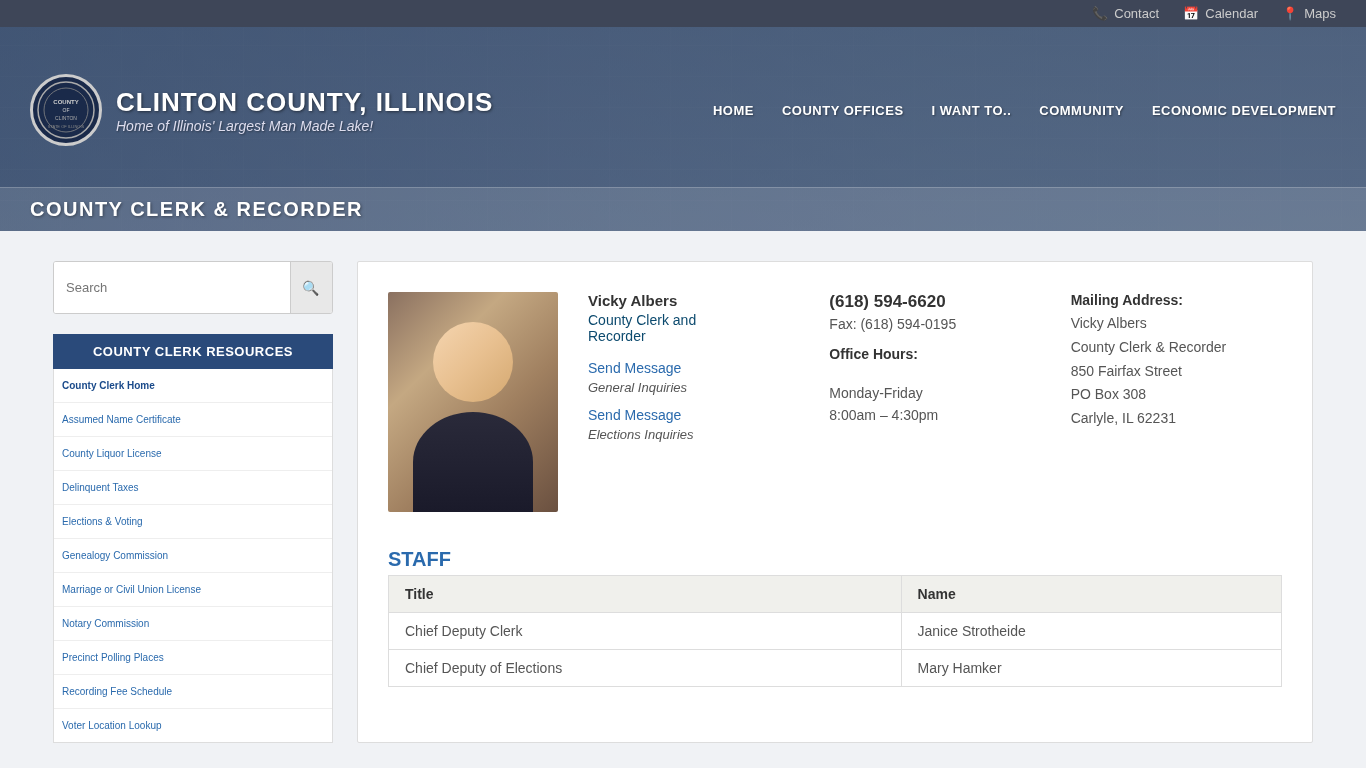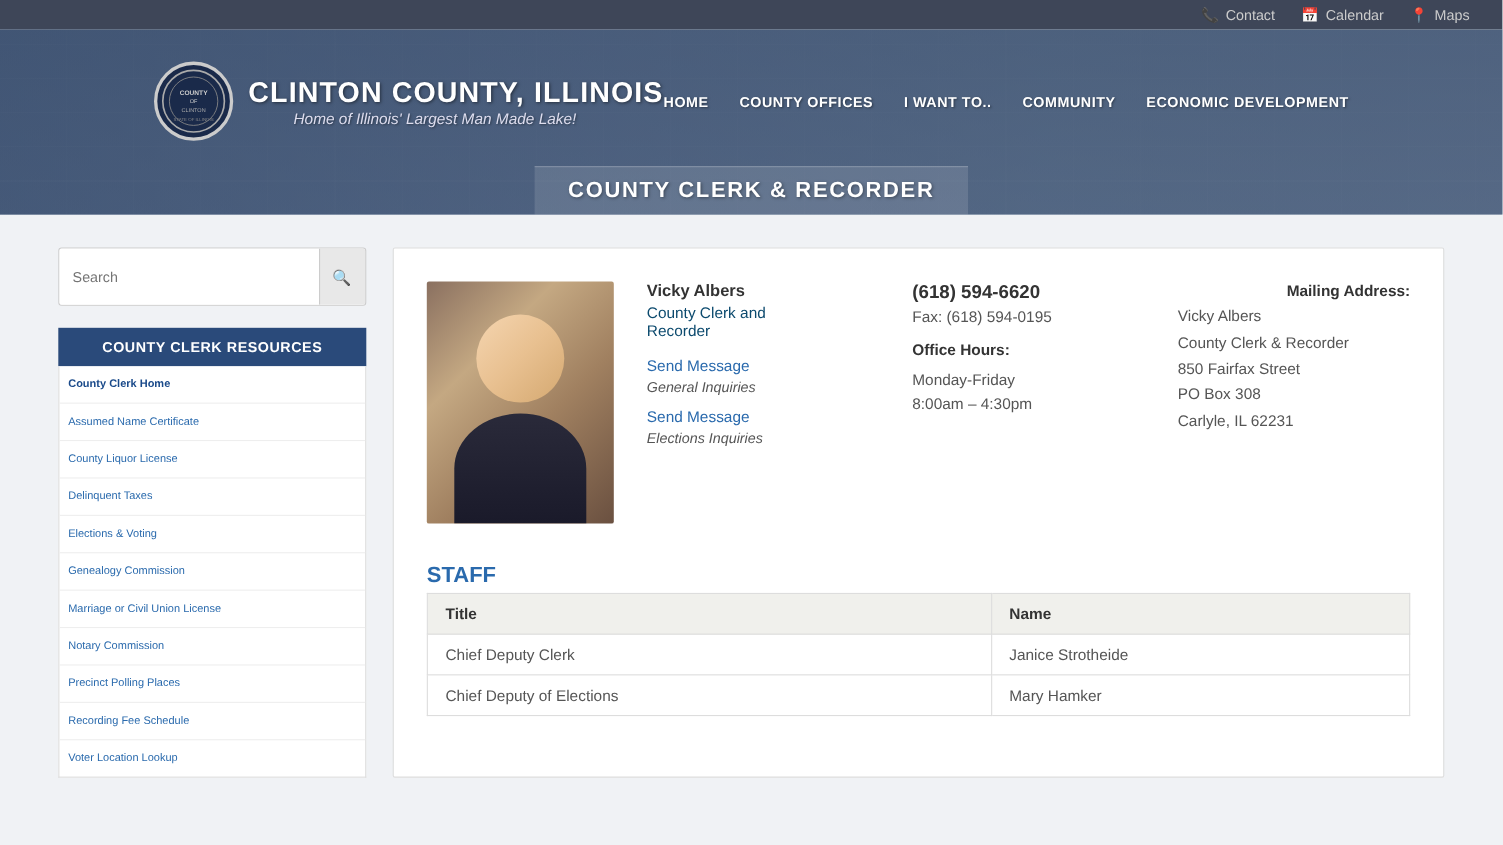--- a/index.html
+++ b/index.html
@@ -24,24 +24,23 @@
       text-decoration: none;
     }
     .top-bar-icon { font-size: 13px; }
 
     
     .header {
       background: linear-gradient(rgba(60,80,120,0.55), rgba(60,80,120,0.55)),
                   linear-gradient(to right, #7a8fa6 0%, #a3b5c8 40%, #b8cdd8 70%, #c5d5e0 100%);
       padding: 0;
       position: relative;
-      height: 168px;
+      height: 204px;
       display: flex;
       flex-direction: column;
-      align-items: center;
     }
     .header-top {
       display: flex;
       align-items: center;
       padding: 16px 30px 10px 30px;
       flex: 1;
     }
     .logo-area {
       display: flex;
       align-items: center;
@@ -55,21 +54,21 @@
       background: #1a2a4a;
       display: flex;
       align-items: center;
       justify-content: center;
       overflow: hidden;
       flex-shrink: 0;
     }
     .logo-circle svg { width: 60px; height: 60px; }
     .logo-text { color: #fff; }
     .logo-text h1 { font-size: 26px; font-weight: bold; letter-spacing: 1px; text-shadow: 1px 1px 3px rgba(0,0,0,0.5); }
-    .logo-text p { font-size: 14px; font-style: italic; color: #dde; text-shadow: 1px 1px 2px rgba(0,0,0,0.4); margin-left: 41px; }
+    .logo-text p { font-size: 14px; font-style: italic; color: #dde; text-shadow: 1px 1px 2px rgba(0,0,0,0.4); }
 
     .main-nav {
       margin-left: auto;
       display: flex;
       align-items: center;
       gap: 28px;
     }
     .nav-item {
       color: #fff;
       font-size: 13px;
@@ -214,25 +213,25 @@
 
     .profile-info { flex: 1; }
     .profile-name { font-size: 15px; font-weight: bold; color: #333; margin-bottom: 3px; }
     .profile-title { font-size: 14px; color: #0c4a6e; margin-bottom: 16px; }
     .profile-link { color: #2a6aad; font-size: 14px; cursor: pointer; text-decoration: none; }
     .profile-link-label { font-style: italic; color: #555; font-size: 13px; margin-bottom: 12px; }
 
     .profile-contact { flex: 1; }
     .contact-phone { font-size: 17px; font-weight: bold; color: #333; margin-bottom: 4px; }
     .contact-fax { font-size: 14px; color: #555; margin-bottom: 14px; }
-    .office-hours-label { font-size: 14px; font-weight: bold; color: #333; margin-bottom: 8px; }
+    .office-hours-label { font-size: 14px; font-weight: bold; color: #333; margin-bottom: 20px; }
     .office-hours-text { font-size: 14px; color: #555; line-height: 1.6; }
 
     .profile-mailing { flex: 1; }
-    .mailing-label { font-size: 14px; font-weight: bold; color: #333; margin-bottom: 4px; text-align: right; }
+    .mailing-label { font-size: 14px; font-weight: bold; color: #333; margin-bottom: 4px; }
     .mailing-text { font-size: 14px; color: #555; line-height: 1.7; }
 
     
     .staff-title {
       color: #2a6aad;
       font-size: 20px;
       font-weight: bold;
       margin-bottom: 4px;
     }
     .staff-table {

